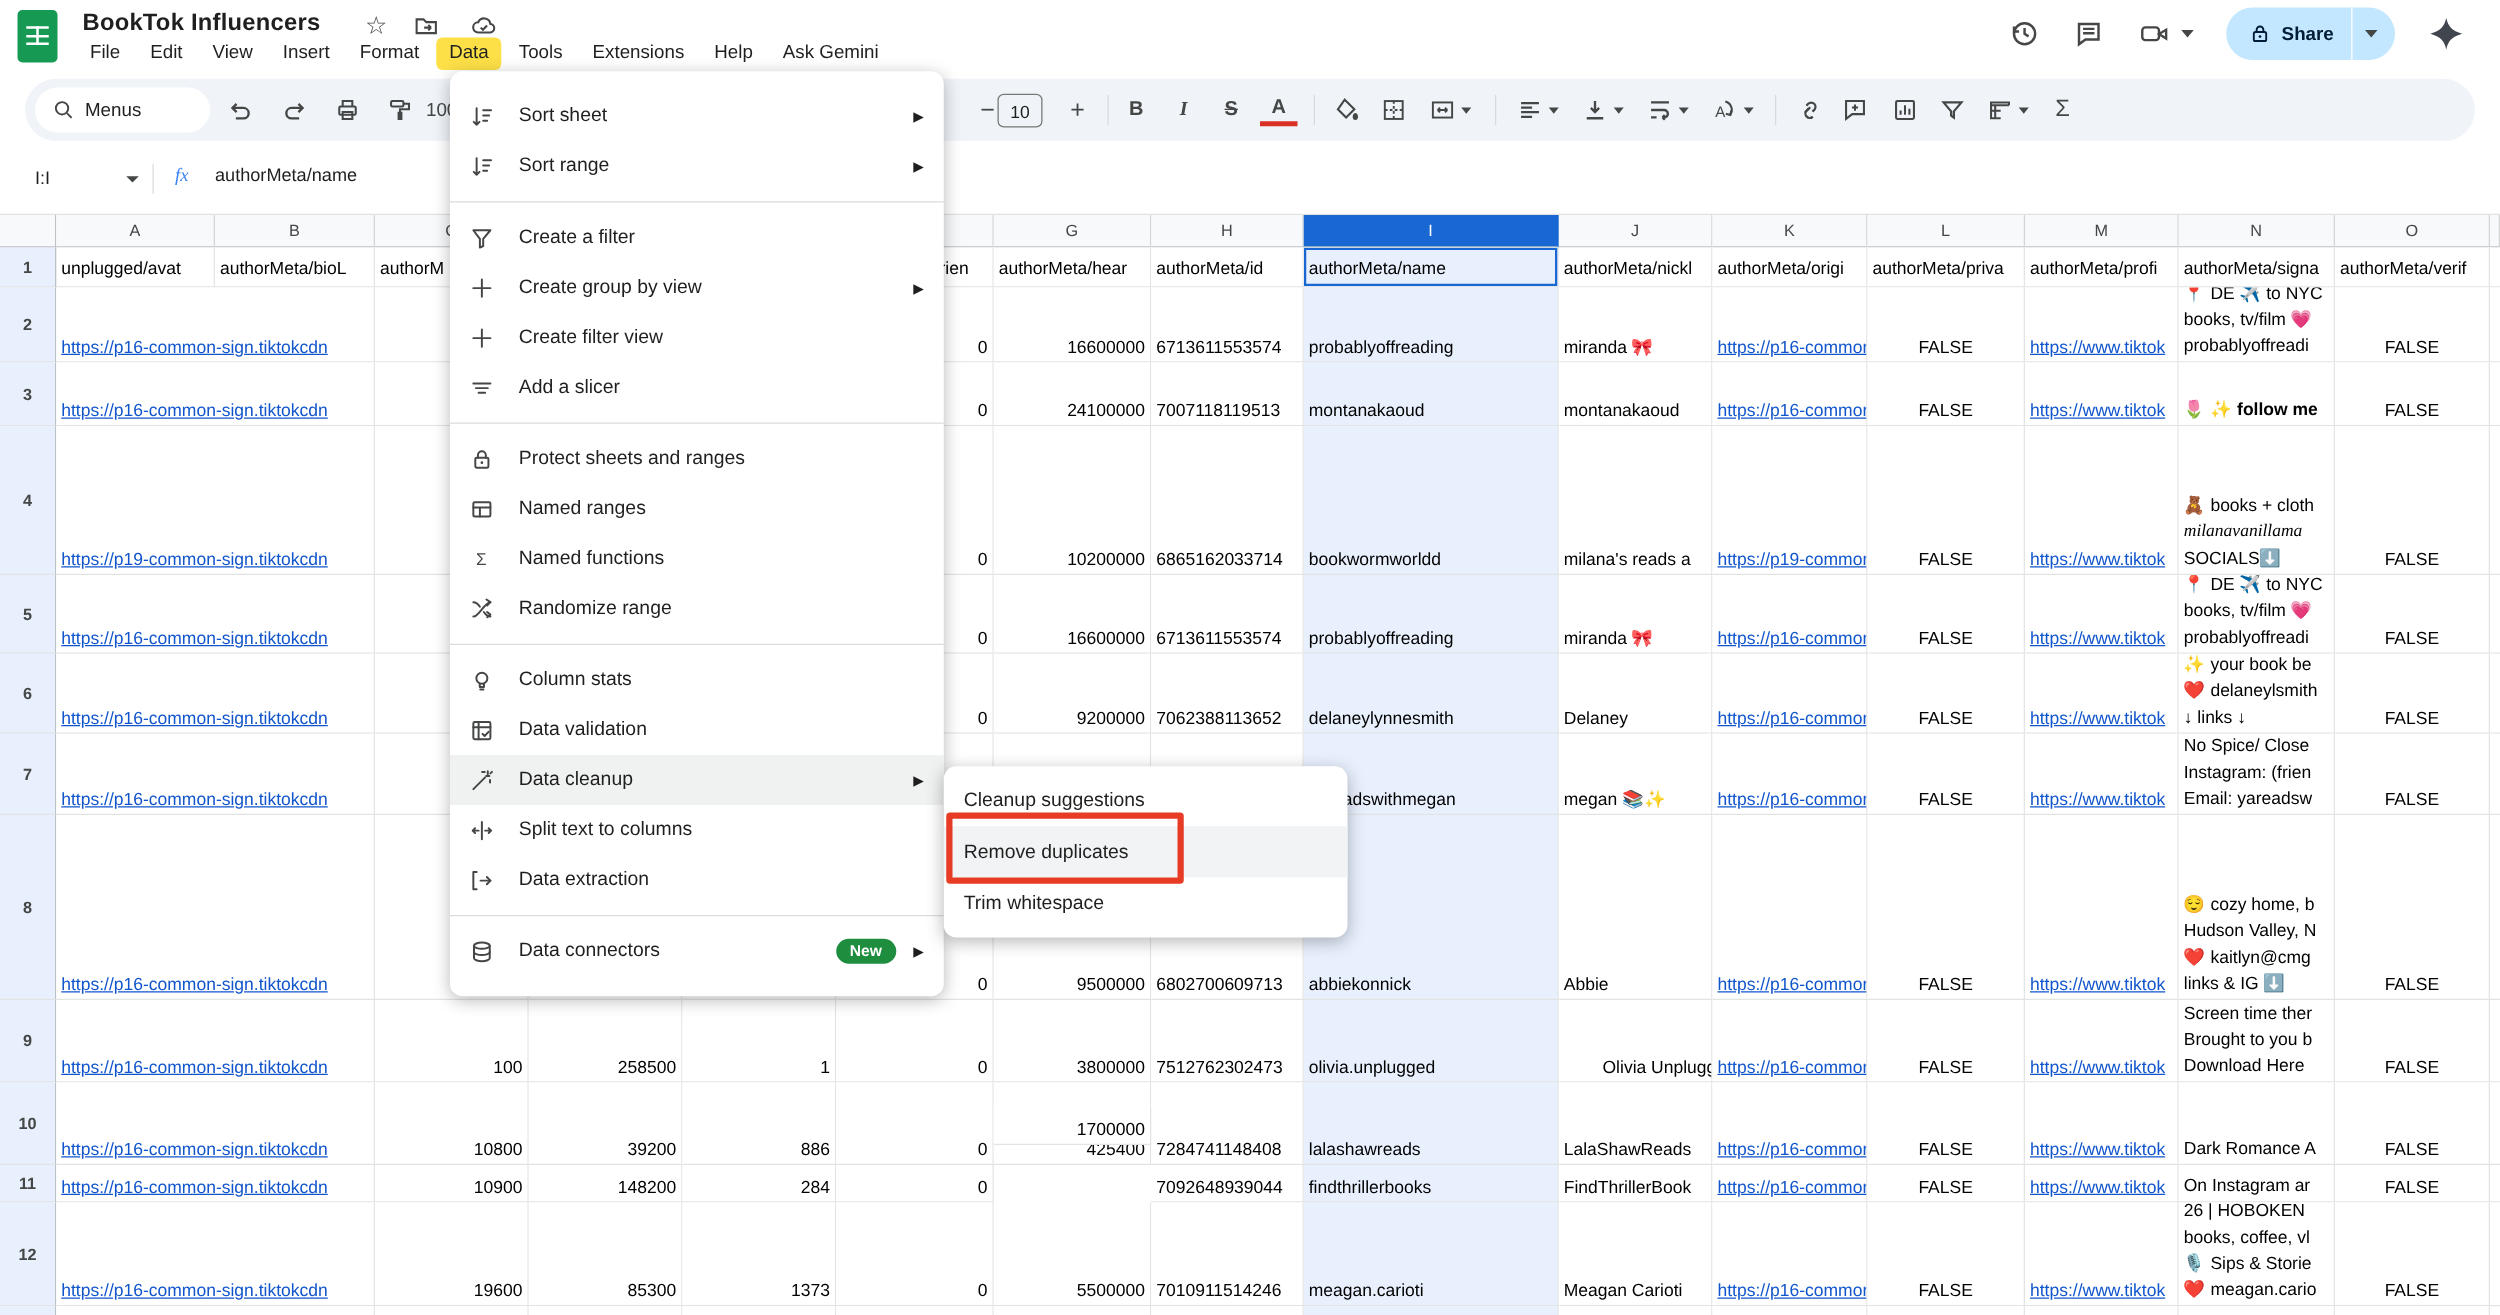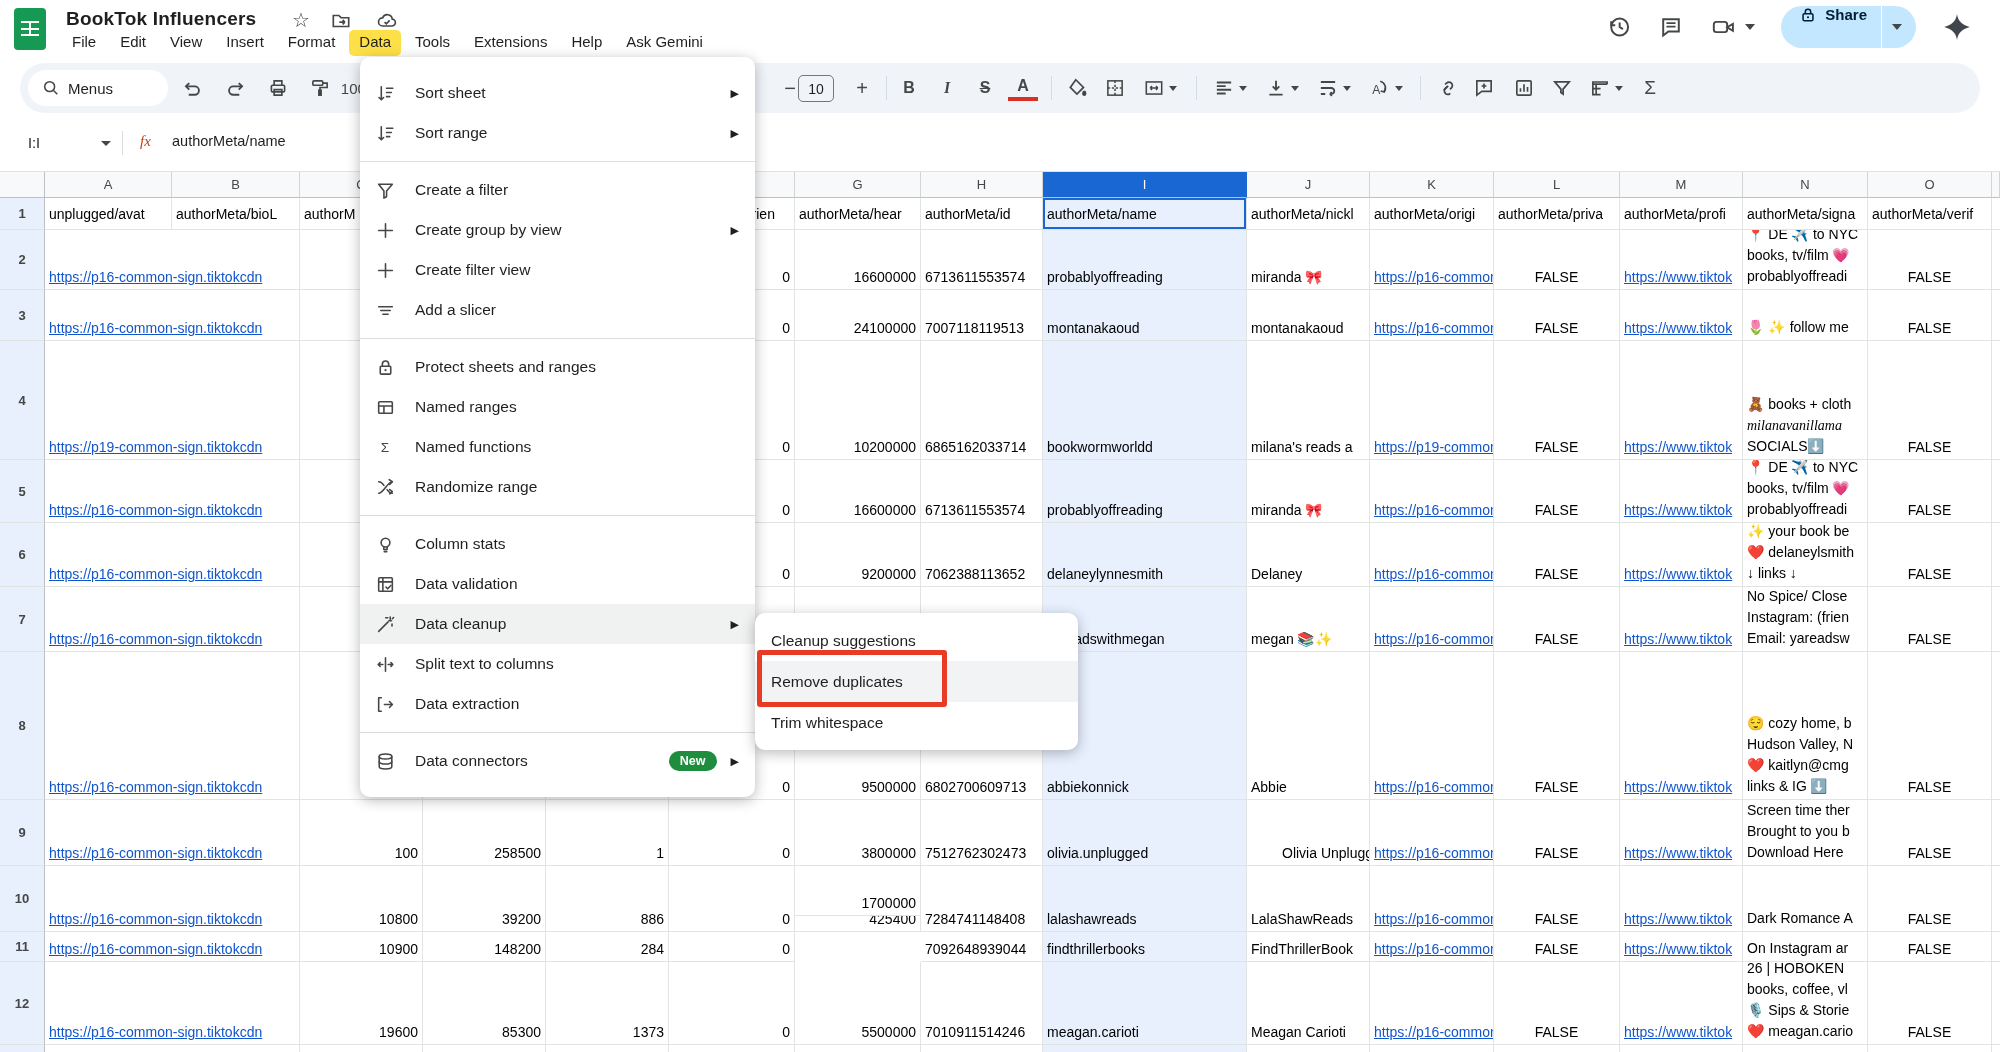--- a/index.html
+++ b/index.html
@@ -15,41 +15,41 @@
        linear-gradient(#fff,#fff) 0 13px/18px 2px no-repeat,
        linear-gradient(#fff,#fff) 8px 0/2px 15px no-repeat; }
   #doc-title { position:absolute; left:66px; top:8px; font-size:19px; font-weight:700; color:#1f1f1f; letter-spacing:.2px; }
   .title-ic { position:absolute; top:10px; color:#444746; }
   #menubar { position:absolute; left:62px; top:30px; height:26px; display:flex; gap:4px; }
   .menu-item { font-size:15px; color:#1f1f1f; padding:3px 10px; border-radius:5px; cursor:default; }
   .menu-item.active { background:#fde047; }
   #top-right { position:absolute; right:28px; top:6px; display:flex; align-items:center; gap:26px; }
   .tr-ic { color:#444746; display:flex; align-items:center; }
   #share-pill { display:flex; align-items:center; background:#c2e7ff; border-radius:22px; height:42px; overflow:hidden; }
-  #share-main { display:flex; align-items:flex-start; gap:8px; padding:0 14px 0 18px; height:100%; }
+  #share-main { display:flex; align-items:center; gap:8px; padding:0 14px 0 18px; height:100%; }
   #share-label { font-size:15px; font-weight:700; color:#001d35; }
   #share-sep { width:1px; height:42px; background:#fff; }
   #share-caret { padding:0 14px 0 10px; height:100%; display:flex; align-items:center; }
   .caret { width:0; height:0; border-left:5px solid transparent; border-right:5px solid transparent; border-top:6px solid #444746; display:inline-block; }
   
   #toolbar { position:absolute; left:20px; top:63px; width:1960px; height:50px; background:#f0f4f9; border-radius:25px; }
   #menus-pill { position:absolute; left:8px; top:7px; height:36px; width:140px; background:#fff; border-radius:18px; display:flex; align-items:center; gap:8px; padding:0 14px; }
   #menus-label { font-size:15px; color:#1f1f1f; }
   .tb { position:absolute; top:9px; height:32px; display:flex; align-items:center; justify-content:center; color:#444746; font-size:15px; }
   .tbsep { position:absolute; top:13px; width:1px; height:24px; background:#d3dbe3; }
   #font-size-box { position:absolute; left:778px; top:12px; width:36px; height:27px; border:1px solid #747775; border-radius:5px; display:flex; align-items:center; justify-content:center; font-size:14px; color:#1f1f1f; }
   .tbtxt { font-weight:700; font-size:16px; }
   .mini-caret { width:0;height:0;border-left:4px solid transparent;border-right:4px solid transparent;border-top:5px solid #444746; margin-left:4px; }
   
   #formula-bar { position:absolute; left:0; top:113px; width:2000px; height:59px; background:#fff; border-bottom:1px solid #e1e3e1; }
   #name-box { position:absolute; left:10px; top:16px; width:105px; height:28px; display:flex; align-items:center; }
   #name-box-text { font-size:14.5px; color:#1f1f1f; padding-left:18px; }
   #name-caret { position:absolute; right:4px; }
   #fb-sep { position:absolute; left:122px; top:18px; width:1px; height:24px; background:#dadce0; }
-  #fx { position:absolute; left:140px; top:20px; font-style:italic; font-size:15px; color:#c2410c; font-family:"Liberation Serif",serif; }
+  #fx { position:absolute; left:140px; top:20px; font-style:italic; font-size:15px; color:#3b82f6; font-family:"Liberation Serif",serif; }
   #formula-value { position:absolute; left:172px; top:20px; font-size:14.5px; color:#1f1f1f; }
   
   .colhead { position:absolute; top:172px; height:26px; background:#f8f9fa; border-right:1px solid #d2d5d2; border-bottom:1px solid #bdc1c6; display:flex; align-items:center; justify-content:center; font-size:13px; color:#444746; }
   .colhead.selected { background:#1967d2; color:#fff; border-right-color:#1967d2; }
   #corner { position:absolute; left:0; top:172px; width:45px; height:26px; background:#f8f9fa; border-right:1px solid #bdc1c6; border-bottom:1px solid #bdc1c6; }
   .rowhead { position:absolute; left:0; width:45px; background:#e8f0fe; border-right:1px solid #bdc1c6; border-bottom:1px solid #e2e3e3; display:flex; align-items:center; justify-content:center; font-size:13px; color:#444746; font-weight:700; }
   .cell { position:absolute; background:#fff; border-right:1px solid #e2e3e3; border-bottom:1px solid #e2e3e3; overflow:hidden; font-size:14px; line-height:20px; color:#000; display:flex; align-items:flex-end; padding:2px 4px; white-space:nowrap; }
   .cell.sel { background:#e8f0fe; }
   .cell.hdr { align-items:center; }
   .cell.right { justify-content:flex-end; }
@@ -361,21 +361,21 @@
       <div class="cell right" style="left: 423px; top: 290px; width: 123px; height: 51px;"></div>
       <div class="cell right" style="left: 546px; top: 290px; width: 123px; height: 51px;"></div>
       <div class="cell right" style="left: 669px; top: 290px; width: 126px; height: 51px;">0</div>
       <div class="cell right" style="left: 795px; top: 290px; width: 126px; height: 51px;">24100000</div>
       <div class="cell" style="left: 921px; top: 290px; width: 122px; height: 51px;">7007118119513</div>
       <div class="cell sel" style="left: 1043px; top: 290px; width: 204px; height: 51px;">montanakaoud</div>
       <div class="cell" style="left: 1247px; top: 290px; width: 123px; height: 51px;">montanakaoud</div>
       <div class="cell linkc" style="left: 1370px; top: 290px; width: 124px; height: 51px;">https://p16-common</div>
       <div class="cell center" style="left: 1494px; top: 290px; width: 126px; height: 51px;">FALSE</div>
       <div class="cell linkc" style="left: 1620px; top: 290px; width: 123px; height: 51px;">https://www.tiktok</div>
-      <div class="cell ncell" style="left: 1743px; top: 290px; width: 125px; height: 51px;">
+      <div class="cell ncell" style="left: 1743px; top: 290px; width: 125px; height: 51px; font-weight: bold;">
         <div>🌷 ✨ follow me</div>
       </div>
       <div class="cell center" style="left: 1868px; top: 290px; width: 124px; height: 51px;">FALSE</div>
       <div class="cell" style="left: 1992px; top: 290px; width: 8px; height: 51px;"></div>
       <div class="rowhead" style="top: 341px; height: 119px;">4</div>
       <div class="cell linkc" style="left: 45px; top: 341px; width: 255px; height: 119px;">https://p19-common-sign.tiktokcdn</div>
       <div class="cell right" style="left: 300px; top: 341px; width: 123px; height: 119px;"></div>
       <div class="cell right" style="left: 423px; top: 341px; width: 123px; height: 119px;"></div>
       <div class="cell right" style="left: 546px; top: 341px; width: 123px; height: 119px;"></div>
       <div class="cell right" style="left: 669px; top: 341px; width: 126px; height: 119px;">0</div>

